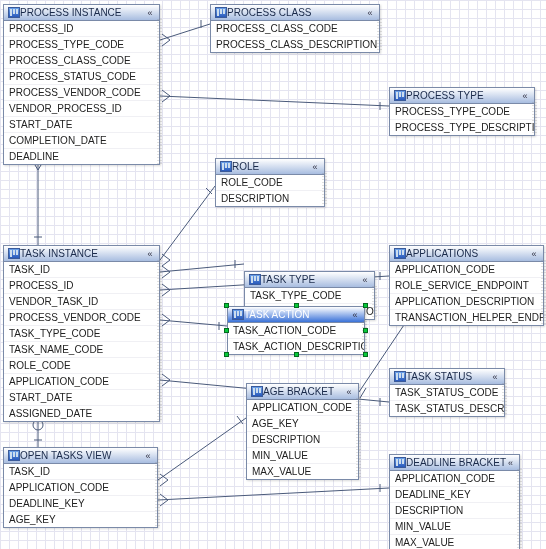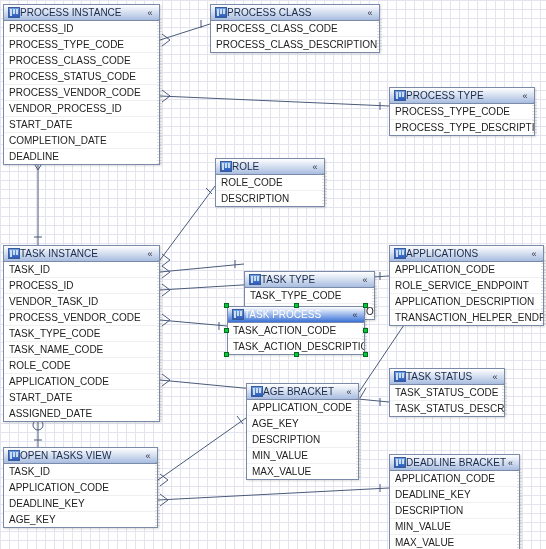--- a/index.html
+++ b/index.html
@@ -175,21 +175,21 @@
         <div class="col">APPLICATION_CODE</div>
         <div class="col">ROLE_SERVICE_ENDPOINT</div>
         <div class="col">APPLICATION_DESCRIPTION</div>
         <div class="col">TRANSACTION_HELPER_ENDPOINT</div>
       </div>
       <div class="dragh"></div>
     </div>
     <div class="entity" style="left: 227px; top: 306px; width: 138px;">
       <div class="ehdr sel">
         <span class="eicon"></span>
-        <span class="ettl">TASK PROCESS</span>
+        <span class="ettl">TASK ACTION</span>
         <span class="chev">«</span>
       </div>
       <div class="cols">
         <div class="col">TASK_ACTION_CODE</div>
         <div class="col">TASK_ACTION_DESCRIPTION</div>
       </div>
       <div class="dragh"></div>
     </div>
     <div class="entity" style="left: 246px; top: 383px; width: 113px;">
       <div class="ehdr">

